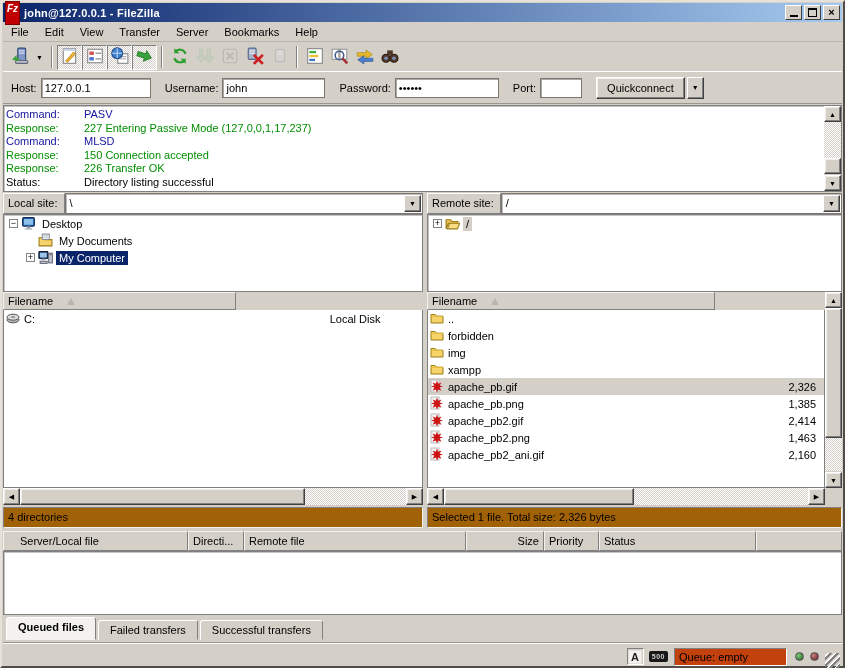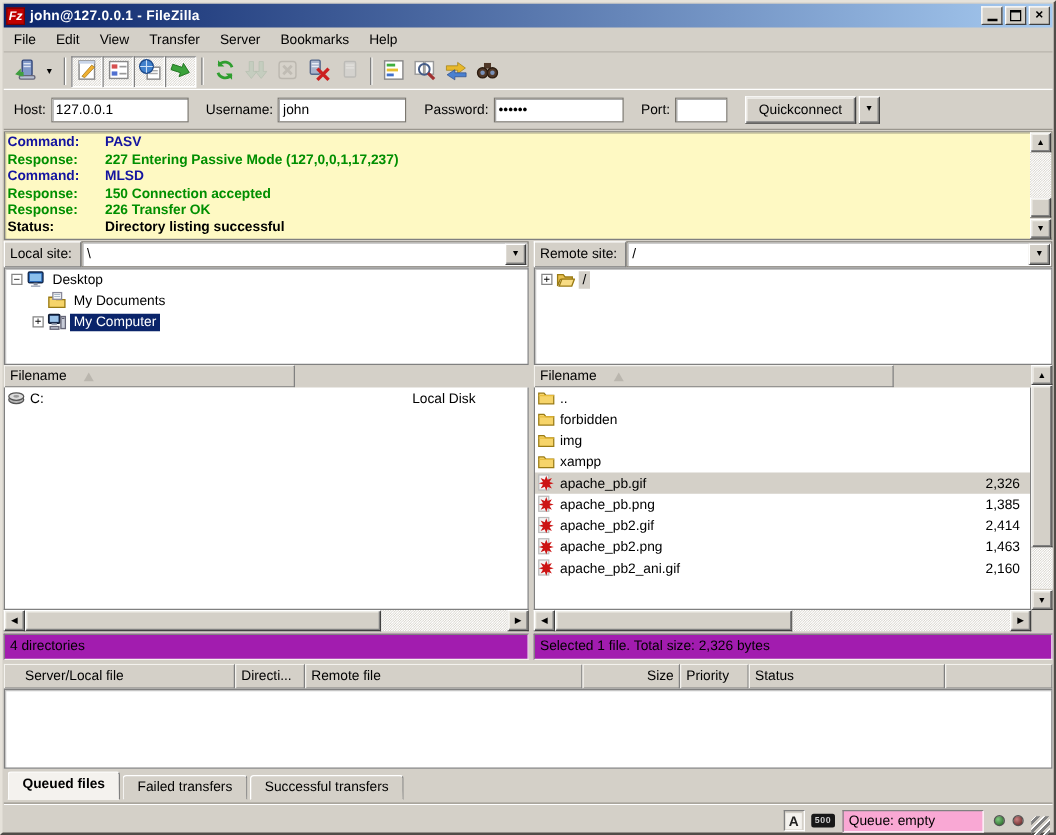--- a/index.html
+++ b/index.html
@@ -6,21 +6,21 @@
   html,body { width:845px; height:668px; overflow:hidden; }
   body { font-family:"Liberation Sans", sans-serif; font-size:11px; color:#000; background:#404040; }
   .window { position:relative; width:845px; height:668px; background:#d4d0c8;
             border-top:2px solid #e6e2da; border-left:2px solid #e6e2da;
             border-right:2px solid #504c48; border-bottom:2px solid #504c48; }
   .band { position:absolute; left:1px; right:1px; }
 
   
   .titlebar { top:1px; height:19px; display:flex; align-items:center; padding:0 2px;
               background:linear-gradient(90deg,#0a246a,#a6caf0); }
-  .app-icon { width:15px; height:14px; background:#c00000; color:#fff; font-weight:bold; font-style:italic;
+  .app-icon { width:15px; height:24px; background:#c00000; color:#fff; font-weight:bold; font-style:italic;
               font-size:10px; line-height:14px; text-align:center; margin-right:4px; border:1px solid #7a0000; }
   .title-text { color:#fff; font-weight:bold; flex:1; letter-spacing:0.2px; }
   .winbtn { width:17px; height:15px; background:#d4d0c8; border:1px solid; border-color:#fff #404040 #404040 #fff;
             margin-left:2px; display:flex; align-items:center; justify-content:center; position:relative; }
   .glyph-min { width:8px; height:2px; background:#000; margin-top:7px; }
   .glyph-max { width:9px; height:9px; border:1px solid #000; border-top-width:2px; }
   .glyph-close { font-weight:bold; font-size:11px; line-height:11px; }
 
   
   .menubar { top:20px; height:20px; display:flex; align-items:center; border-bottom:1px solid #b8b4ac; }
@@ -42,21 +42,21 @@
   .quickbar { top:70px; height:32px; display:flex; align-items:center; padding-left:8px; border-bottom:1px solid #9a968e; }
   .qlabel { margin-right:4px; }
   .qinput { height:20px; border:1px solid #7b776f; box-shadow:inset 1px 1px 0 rgba(64,64,64,0.45); background:#fff;
             font-family:"Liberation Sans",sans-serif; font-size:11px; padding:0 3px; margin-right:14px; }
   .qc-btn { height:22px; padding:0 10px; background:#d4d0c8; border:1px solid; border-color:#fff #404040 #404040 #fff;
             box-shadow:inset -1px -1px 0 #808080, inset 1px 1px 0 #f4f2ee; font-size:11px; }
   .qc-drop { width:17px; height:22px; background:#d4d0c8; border:1px solid; border-color:#fff #404040 #404040 #fff;
              box-shadow:inset -1px -1px 0 #808080; font-size:7px; text-align:center; line-height:20px; margin-left:2px; }
 
   
-  .logpanel { top:103px; height:87px; background:#fef9c3; border:1px solid #808080; box-shadow:inset 1px 1px 0 rgba(64,64,64,0.3);font-weight:bold; }
+  .logpanel { top:103px; height:87px; background:#ffffff; border:1px solid #808080; box-shadow:inset 1px 1px 0 rgba(64,64,64,0.3); }
   .loglines { position:absolute; left:2px; top:2px; right:20px; bottom:2px; overflow:hidden; }
   .log-row { display:flex; line-height:13.5px; white-space:pre; }
   .llabel { width:78px; flex:none; }
 
   
   .vscroll { position:absolute; top:0; right:0; width:17px; bottom:0; background:#d4d0c8; }
   .sbtn { position:absolute; width:17px; height:16px; background:#d4d0c8; border:1px solid; border-color:#fff #404040 #404040 #fff;
           box-shadow:inset -1px -1px 0 #808080, inset 1px 1px 0 #f0eee8;
           font-size:7px; text-align:center; line-height:15px; color:#000; }
   .strack { position:absolute;
@@ -100,40 +100,40 @@
                border-bottom:7px solid #bab6ae; margin-left:14px; }
   .listbody { position:absolute; top:118px; left:0; right:0; bottom:40px; background:#fff;
               border:1px solid #808080; border-top:none; overflow:hidden; }
   .file-row { display:flex; align-items:center; height:17px; white-space:nowrap; }
   .file-row.selected { background:#d4d0c8; }
   .fi { width:15px; height:15px; margin:0 3px 0 2px; flex:none; }
   .fi svg { width:14px; height:14px; }
   .fcell { overflow:hidden; }
 
   .hscroll { position:absolute; left:0; height:17px; top:296px; background:#d4d0c8; }
-  .statusline { position:absolute; left:0; right:0; top:315px; height:21px; background:#a21caf;
+  .statusline { position:absolute; left:0; right:0; top:315px; height:21px; background:#a16207;
                 border:1px solid; border-color:#808080 #f4f2ee #f4f2ee #808080; padding:3px 0 0 4px; }
 
   
   .queuehdr { top:529px; height:20px; display:flex; background:#d4d0c8; overflow:hidden; }
   .queuebody { top:549px; height:64px; background:#fff; border:1px solid #808080; box-shadow:inset 1px 1px 0 rgba(64,64,64,0.3); }
   .tabsrow { top:614px; height:24px; display:flex; align-items:flex-end; padding-left:3px; }
   .tab { padding:3px 11px 4px; background:#d4d0c8; border:1px solid; border-color:#fff #808080 #d4d0c8 #fff;
          border-radius:3px 3px 0 0; margin-right:2px; height:20px; }
   .tab.active { background:#f4f2ee; font-weight:bold; height:23px; border-bottom-color:#f4f2ee; }
 
   
   .statusbar { top:640px; height:26px; border-top:1px solid #9a968e; box-shadow:0 1px 0 #fff inset;
                display:flex; align-items:center; justify-content:flex-end; padding:2px 2px 0 0; }
   .sb-ico { width:17px; height:17px; border:1px solid; border-color:#808080 #fff #fff #808080; margin-right:5px;
             display:flex; align-items:center; justify-content:center; }
   .sb-ico svg { width:14px; height:14px; }
   .sb-badge { background:#181818; color:#cfcfcf; font-size:7px; font-weight:bold; padding:2px 3px; border-radius:2px;
               margin-right:6px; letter-spacing:0.5px; }
-  .sb-queue { width:113px; height:18px; border:1px solid; border-color:#808080 #fff #fff #808080; background:#f9a8d4;
+  .sb-queue { width:113px; height:18px; border:1px solid; border-color:#808080 #fff #fff #808080; background:#c2410c;
               padding:2px 0 0 4px; margin-right:8px; }
   .led { width:9px; height:9px; border-radius:50%; margin-right:6px; border:1px solid #555; }
   .led-green { background:radial-gradient(circle at 35% 35%, #7ec87e, #1e5c1e); }
   .led-red { background:radial-gradient(circle at 35% 35%, #c87e7e, #5c1e1e); }
   .grip { width:15px; height:15px; align-self:flex-end;
           background:repeating-linear-gradient(135deg, transparent 0 2px, #fff 2px 3px, #808080 3px 5px); }
 </style>
 </head>
 <body>
 

